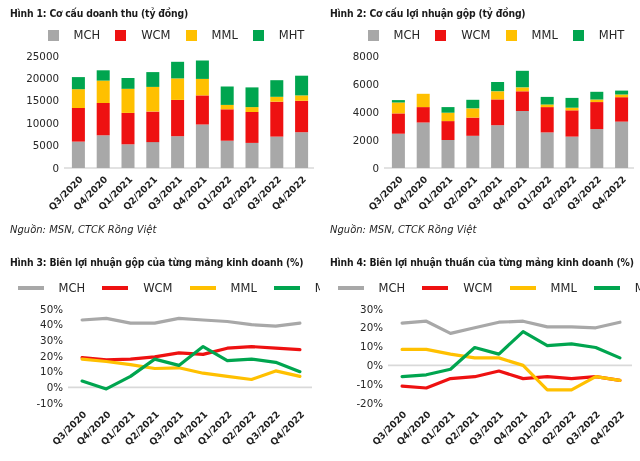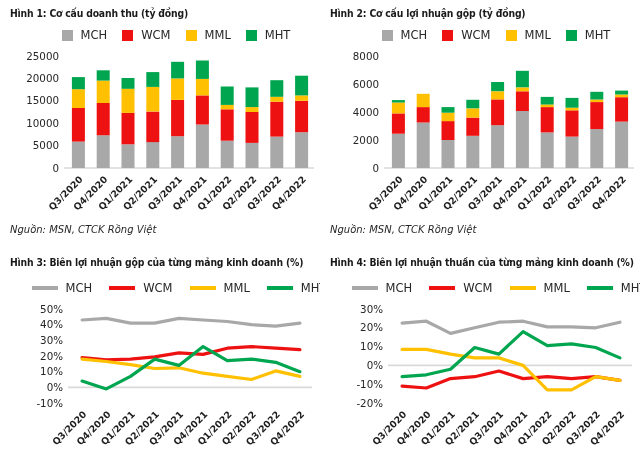--- a/index.html
+++ b/index.html
@@ -29,21 +29,21 @@
     color:#1a1a1a;
     white-space:nowrap;
     transform:scaleX(0.93);
     transform-origin:0 50%;
   }
   .legend{
     display:flex;justify-content:center;align-items:center;
     gap:15px;margin-top:9px;padding-left:28px;
   }
   .panel.bottom .legend{margin-top:13px;padding-left:34px;gap:17px;}
-  .lg-item{display:inline-flex;align-items:center;gap:8px;}
+  .lg-item{display:inline-flex;align-items:center;gap:15px;}
   .lg-sq{width:11px;height:11px;display:inline-block;}
   .lg-ln{width:26px;height:4px;display:inline-block;}
   .lg-label{font-size:11.5px;color:#262626;}
   .chartwrap{margin-top:2px;}
   .panel.bottom .chartwrap{margin-top:4px;}
   .source{
     margin:2px 0 0 0;
     font-style:italic;
     font-size:10px;
     color:#262626;

